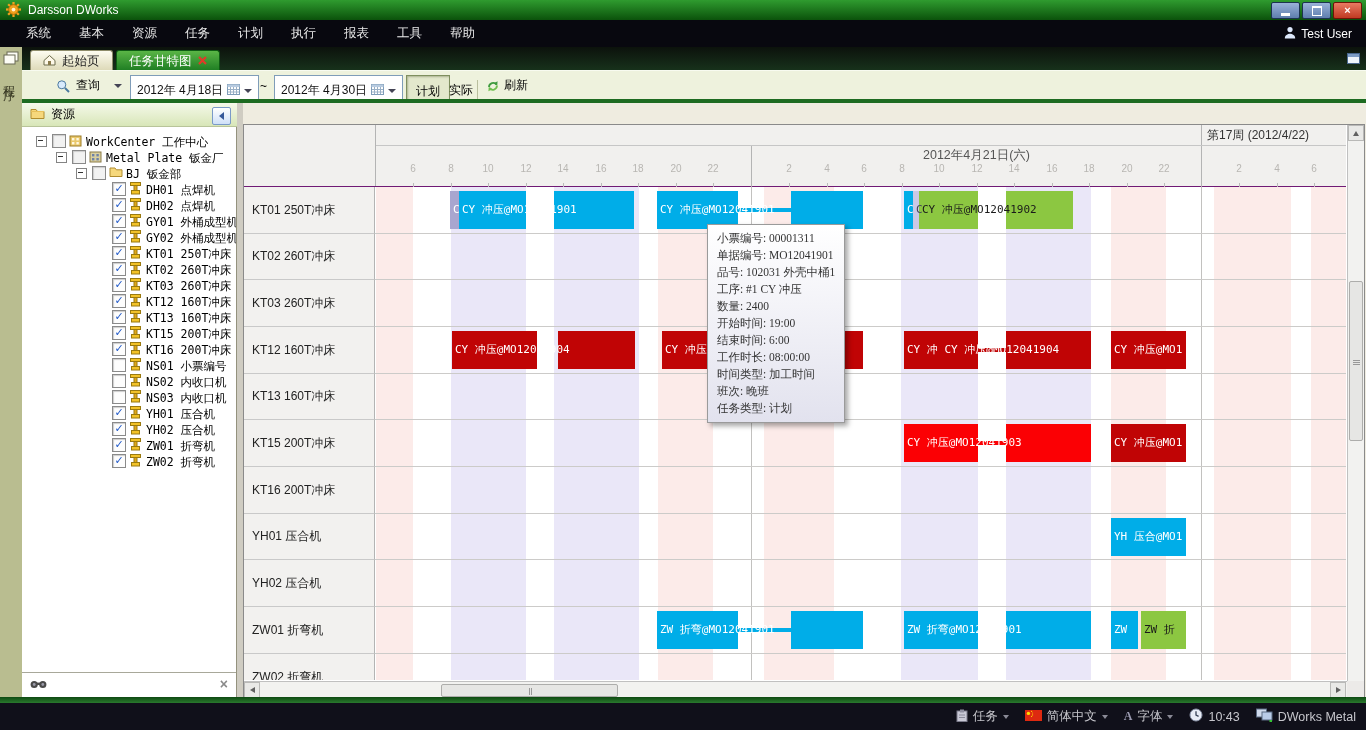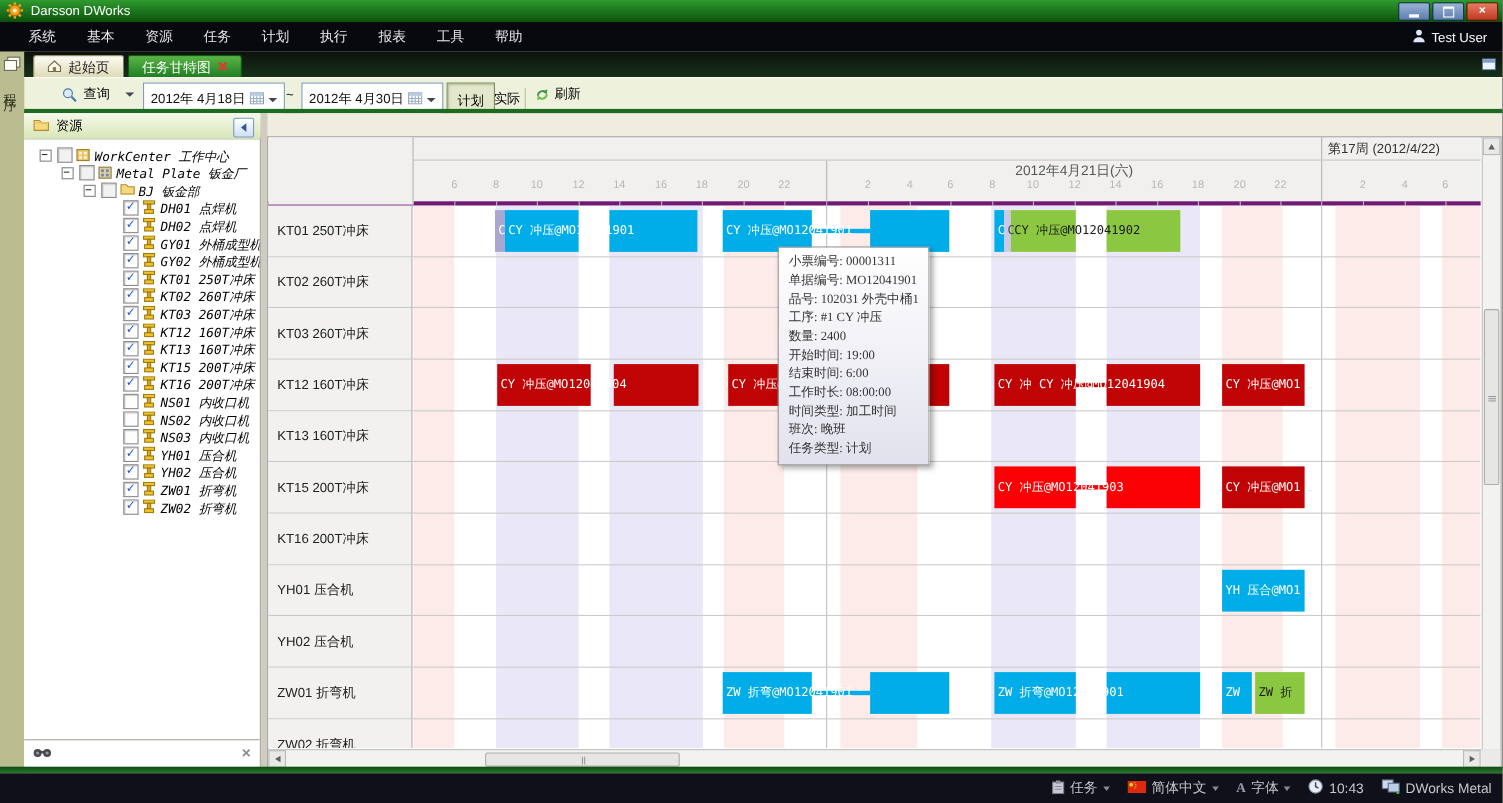--- a/index.html
+++ b/index.html
@@ -46,42 +46,42 @@
   .vsep{width:1px;height:20px;background:#b9bf9e;display:inline-block;}
   #green1{position:absolute;left:22px;top:99px;width:1344px;height:4px;background:#1d6b21;}
   
   #leftpanel{position:absolute;left:22px;top:103px;width:215px;height:594px;background:#fff;border-right:1px solid #94927e;box-sizing:border-box;}
   #panel-header{position:absolute;left:0;top:0;width:215px;height:24px;background:linear-gradient(#f5f9ea,#d8e6b8);
      border-bottom:1px solid #b8c49a;display:flex;align-items:center;gap:6px;padding-left:8px;box-sizing:border-box;}
   #collapse-btn{position:absolute;right:6px;top:4px;width:17px;height:16px;border:1px solid #7a9ac8;border-radius:2px;
      background:linear-gradient(#ffffff,#cfe0f8);display:flex;align-items:center;justify-content:center;}
   .tri-left{width:0;height:0;border-top:4px solid transparent;border-bottom:4px solid transparent;border-right:5px solid #35589a;}
   #tree{position:absolute;left:0;top:24px;width:214px;height:545px;background:#fff;overflow:hidden;}
-  .tree-item{position:absolute;left:0;height:15px;width:241px;font-style:italic;}
+  .tree-item{position:absolute;left:0;height:15px;width:241px;}
   .tree-item > *{position:absolute;top:0;}
   .expander{width:9px;height:9px;top:2px;background:#fff;border:1px solid #848484;}
   .expander::after{content:"";position:absolute;left:1px;top:3px;width:5px;height:1px;background:#333;}
   .cb{width:12px;height:12px;top:0;background:#fdfdfd;border:1px solid #8a8a8a;box-shadow:inset 1px 1px 1px #ccc;font-size:11px;line-height:11px;text-align:center;}
   .cb.on::after{content:"✓";color:#1f58c8;font-weight:bold;}
   .cb.off{background:#f2f2f2;}
   .tree-label{font-family:"DejaVu Sans Mono","Liberation Mono",monospace;font-size:11.5px;color:#000;white-space:nowrap;top:1px;}
   .ticon{top:0;}
   #tree-search{position:absolute;left:0;top:569px;width:214px;height:25px;border-top:1px solid #a8a89a;background:#fff;}
   #tree-clear{position:absolute;right:8px;top:3px;color:#8a8a8a;font-weight:bold;font-size:14px;}
   #binoc{position:absolute;left:8px;top:6px;}
   
   #main-bg{position:absolute;left:243px;top:103px;width:1123px;height:594px;background:#efece0;}
   #splitter{position:absolute;left:237px;top:103px;width:6px;height:594px;background:#cfccc2;}
   #view-tabs{position:absolute;left:245px;top:101px;height:23px;display:flex;align-items:flex-end;}
   .vtab{border:1px solid #8e8c7c;border-bottom:none;background:linear-gradient(#fbfaf2,#e6e2d0);
     padding:3px 10px 4px;margin-right:2px;font-size:12px;color:#222;border-radius:2px 2px 0 0;}
   .vtab.active{background:#fff;padding:4px 10px 6px;outline:1px dotted #777;outline-offset:-3px;position:relative;z-index:3;}
   
   #gantt{position:absolute;left:243px;top:124px;width:1120px;height:573px;background:#fff;border:1px solid #8a8a8a;box-sizing:content-box;}
-  #gantt-header{position:absolute;left:0;top:0;width:1102px;height:62px;background:#f1f0ee;border-bottom:4px solid #701a75;box-sizing:border-box;}
+  #gantt-header{position:absolute;left:0;top:0;width:1102px;height:62px;background:#f1f0ee;border-bottom:1px solid #701a75;box-sizing:border-box;}
   #corner{position:absolute;left:0;top:0;width:131px;height:61px;border-right:1px solid #b4b4b4;background:#f1f0ee;}
   #header-rowA{position:absolute;left:132px;top:0;width:970px;height:20px;border-bottom:1px solid #c6c6c6;}
   #week-label{position:absolute;left:825px;top:0;width:145px;height:20px;line-height:20px;padding-left:5px;font-size:12px;color:#333;border-left:1px solid #b4b4b4;box-sizing:border-box;white-space:nowrap;}
   #day-headers{position:absolute;left:0;top:21px;width:1102px;height:41px;}
   .day-cell{position:absolute;top:0;height:41px;border-left:1px solid #b4b4b4;box-sizing:border-box;}
   .day-title{position:absolute;left:0;right:0;top:1px;text-align:center;font-size:12.5px;color:#555;white-space:nowrap;}
   .hour-label{position:absolute;top:17px;transform:translateX(-50%);font-size:10px;color:#b8b6b2;}
   .tickmark{position:absolute;bottom:0;width:1px;height:4px;background:#bbb;}
   #gantt-body{position:absolute;left:0;top:62px;width:1102px;height:493px;overflow:hidden;background:#fff;}
   .stripe{position:absolute;top:0;height:493px;z-index:0;}
@@ -405,21 +405,21 @@
             </svg></span>
           <span class="tree-label" style="left: 124px;">KT16 200T冲床</span>
         </div>
         <div class="tree-item" style="top: 231px;">
           <div class="cb " style="left: 90px;"></div>
           <span class="ticon" style="left: 107px;"><svg width="13" height="13">
               <rect x="1.5" y="0.5" width="10" height="3" fill="#f2c228" stroke="#9a7a10"></rect>
               <rect x="5" y="3.5" width="3" height="5" fill="#e0a81a" stroke="#9a7a10"></rect>
               <rect x="2.5" y="8.5" width="8" height="3.5" fill="#f2c228" stroke="#9a7a10"></rect>
             </svg></span>
-          <span class="tree-label" style="left: 124px;">NS01 内收口机</span>
+          <span class="tree-label" style="left: 124px;">NS01 小票编号</span>
         </div>
         <div class="tree-item" style="top: 247px;">
           <div class="cb " style="left: 90px;"></div>
           <span class="ticon" style="left: 107px;"><svg width="13" height="13">
               <rect x="1.5" y="0.5" width="10" height="3" fill="#f2c228" stroke="#9a7a10"></rect>
               <rect x="5" y="3.5" width="3" height="5" fill="#e0a81a" stroke="#9a7a10"></rect>
               <rect x="2.5" y="8.5" width="8" height="3.5" fill="#f2c228" stroke="#9a7a10"></rect>
             </svg></span>
           <span class="tree-label" style="left: 124px;">NS02 内收口机</span>
         </div>

